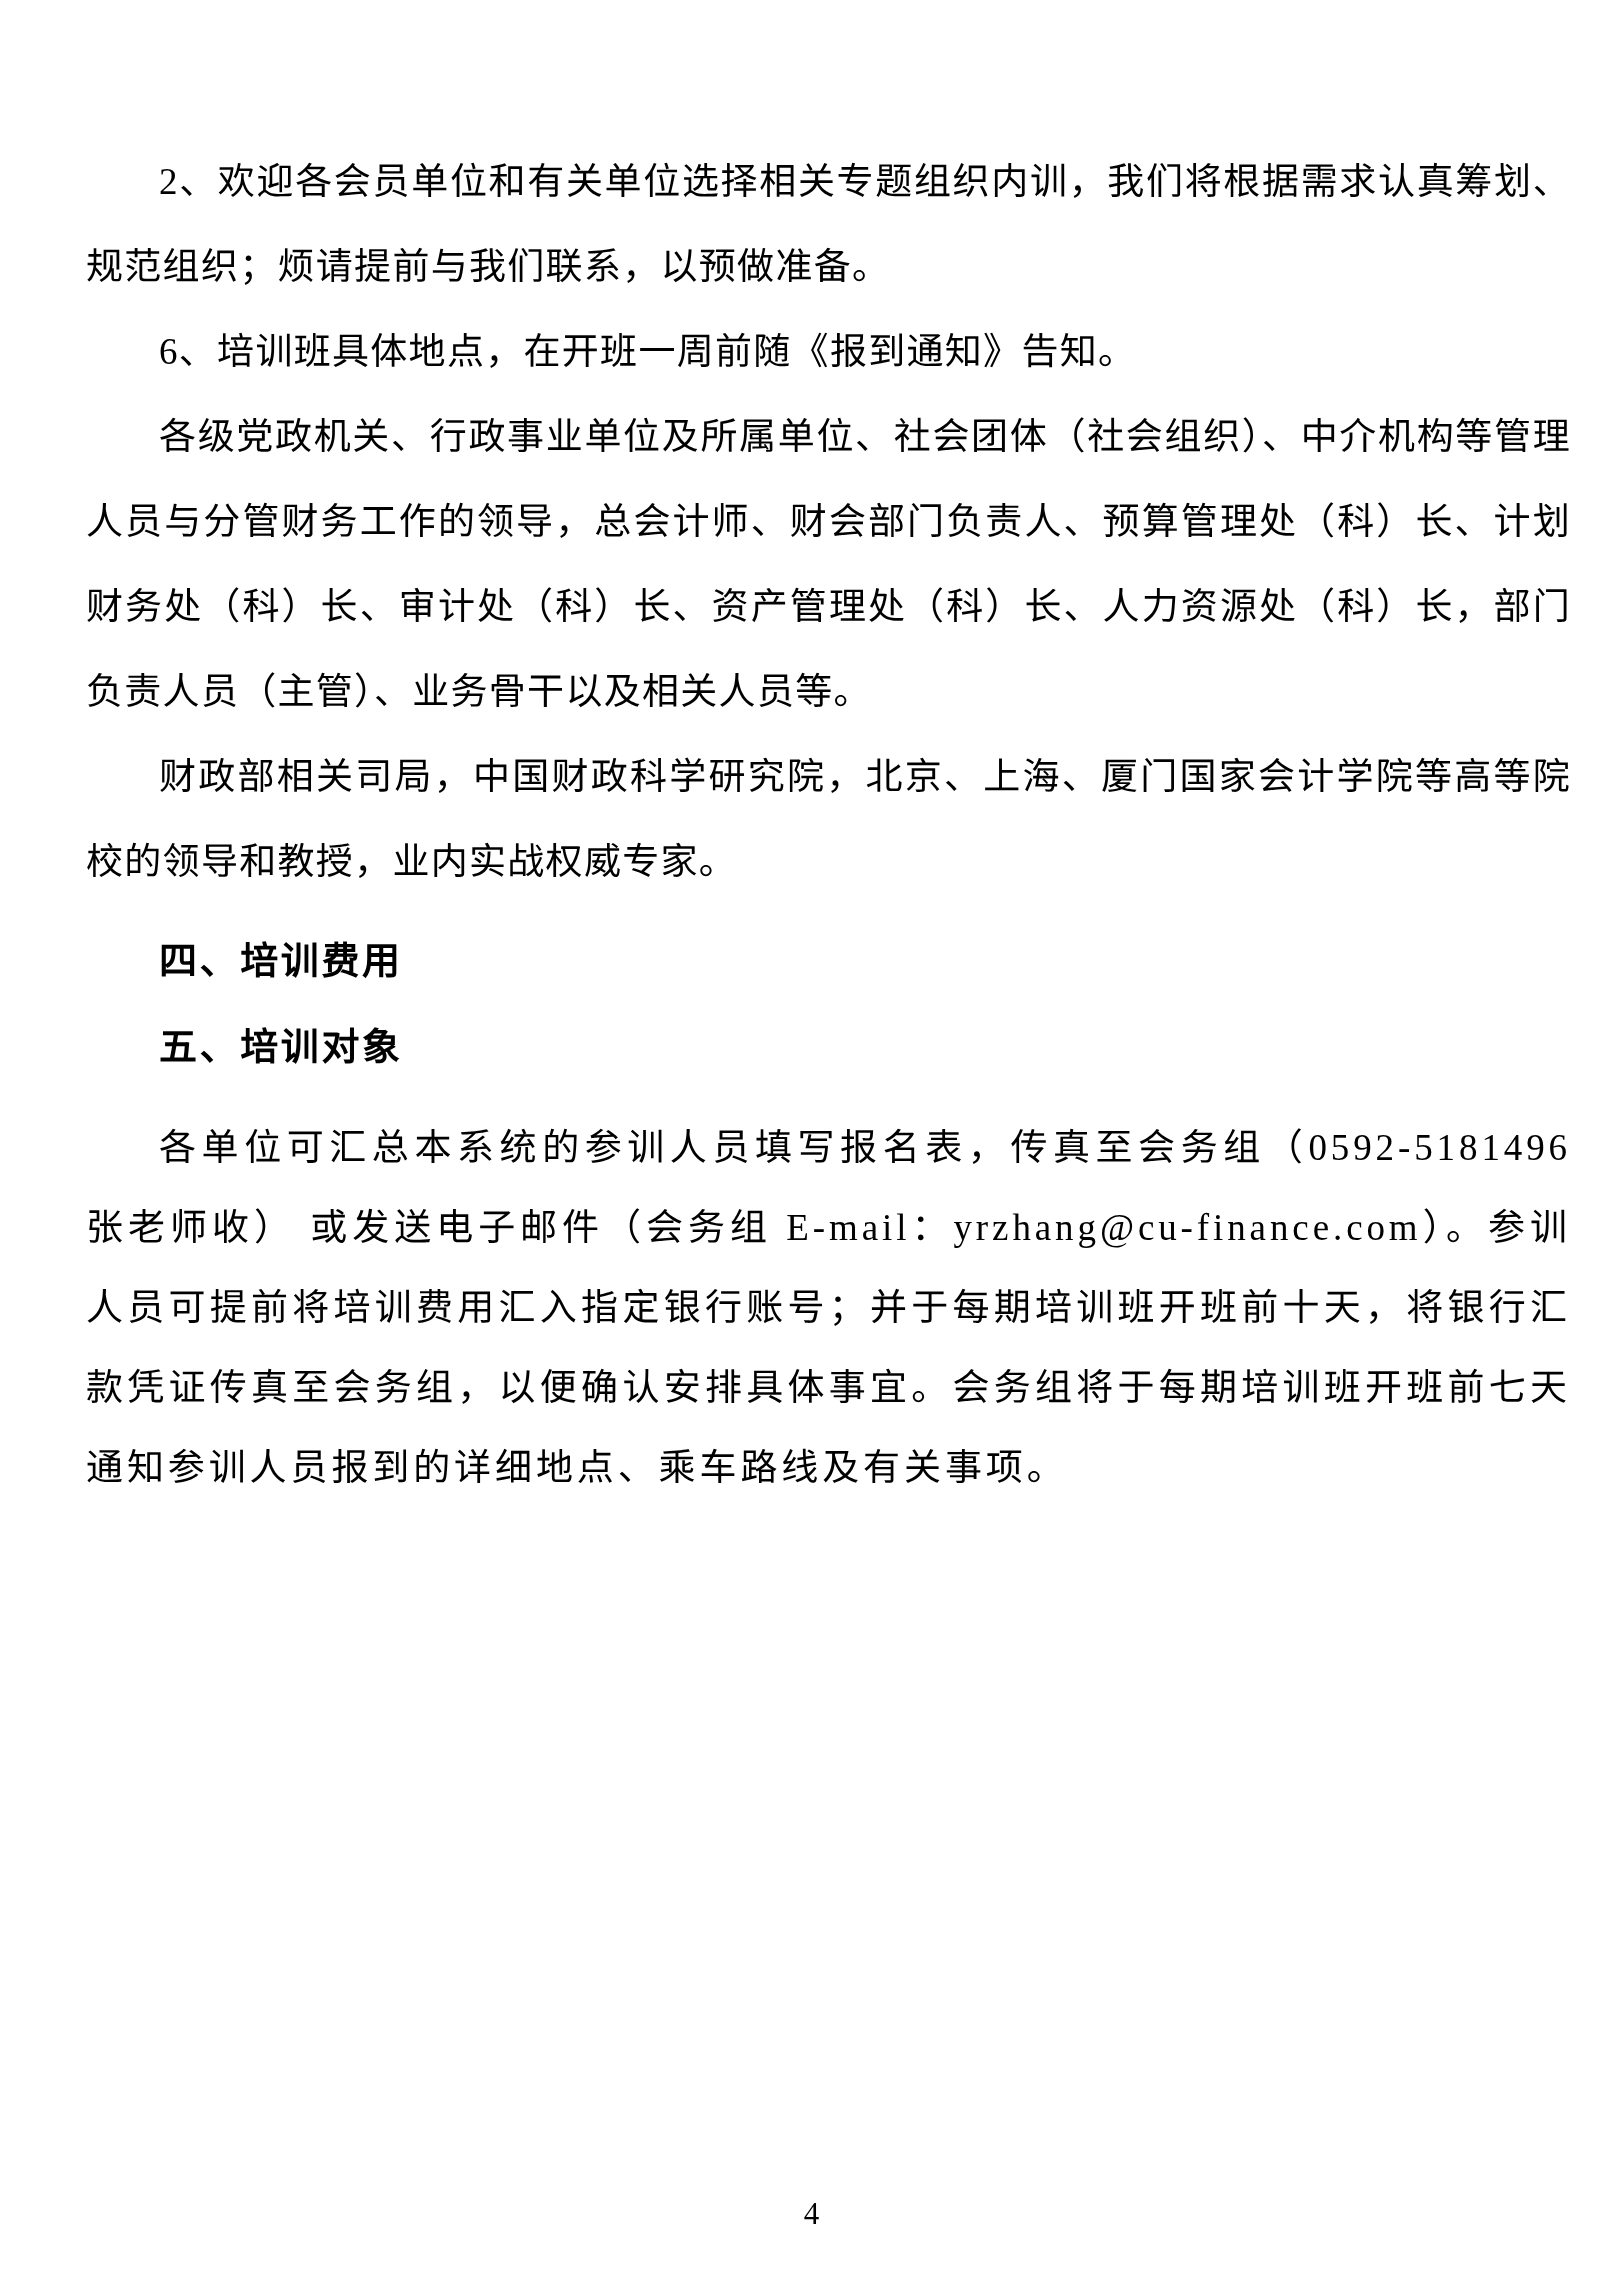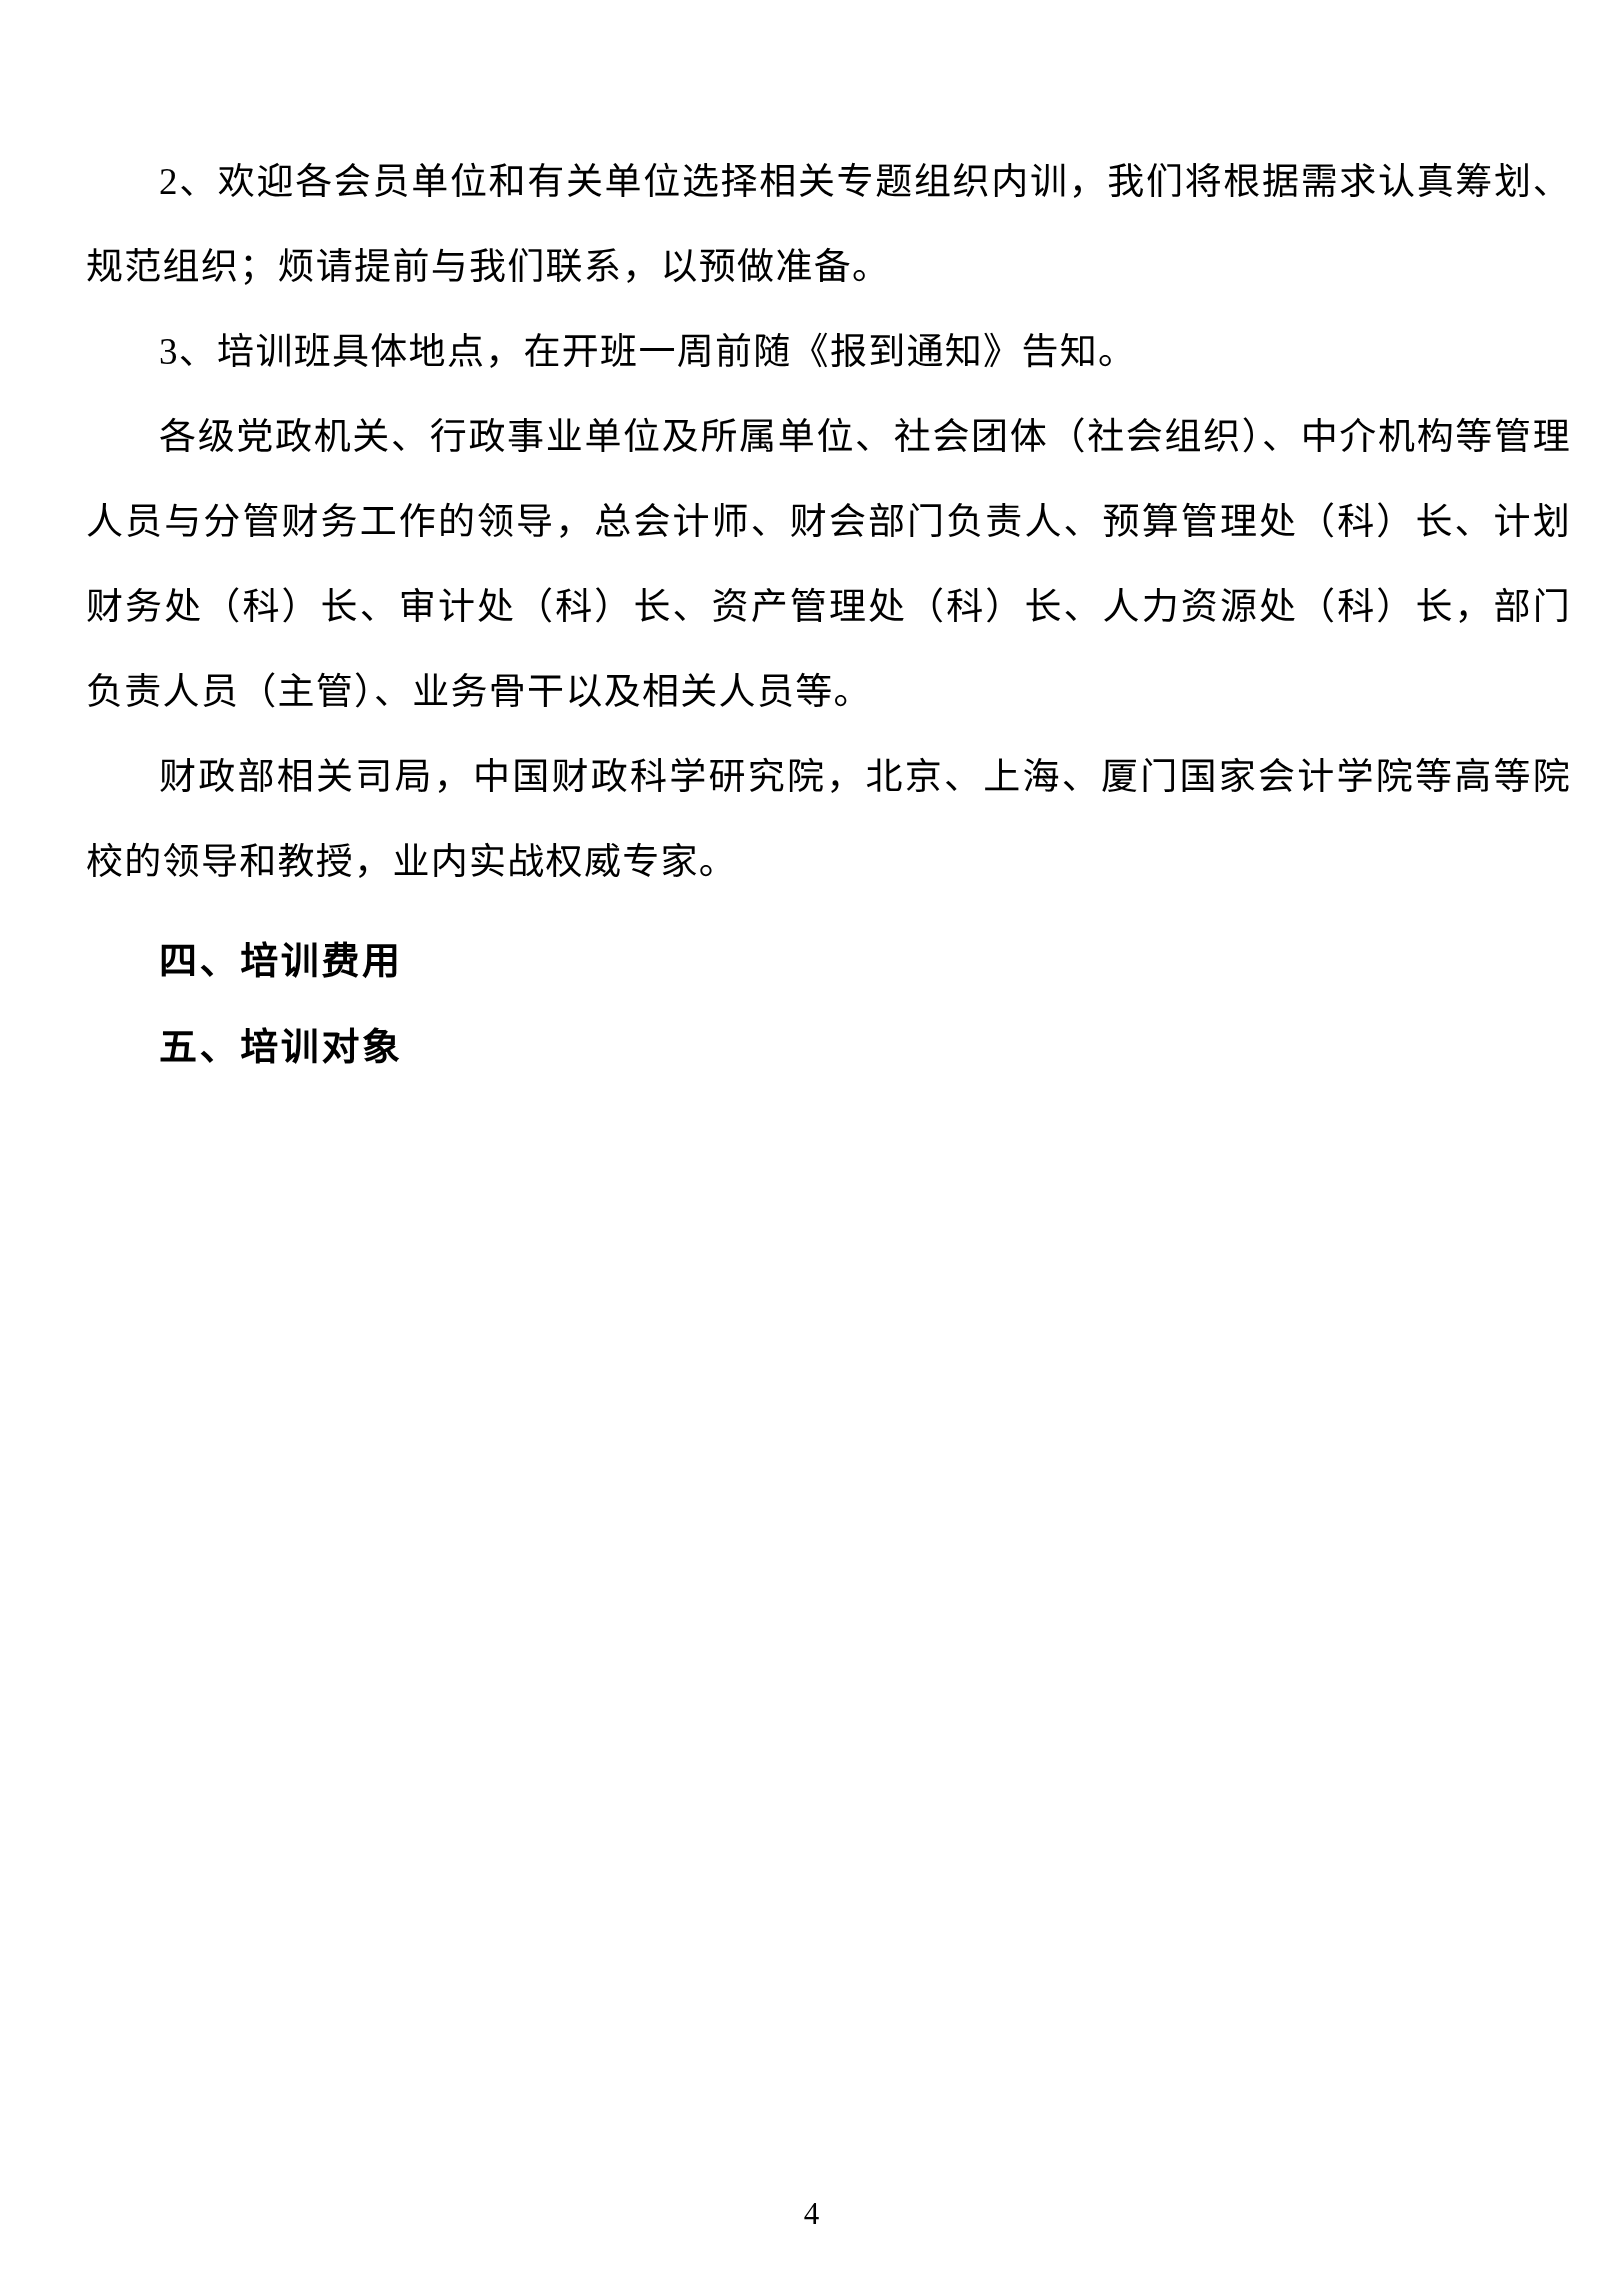--- a/index.html
+++ b/index.html
@@ -56,30 +56,31 @@
     font-family: "Liberation Serif", "DejaVu Serif", serif;
   }
 </style>
 </head>
 <body>
 
 <div class="page">
 
   <p class="para">2、欢迎各会员单位和有关单位选择相关专题组织内训，我们将根据需求认真筹划、规范组织；烦请提前与我们联系，以预做准备。</p>
 
-  <p class="para">3、培训班具体地点，在开班一周前随《报到通知》告知。</p>
+  <p class="para">6、培训班具体地点，在开班一周前随《报到通知》告知。</p>
 
 
   <p class="para">各级党政机关、行政事业单位及所属单位、社会团体（社会组织）、中介机构等管理人员与分管财务工作的领导，总会计师、财会部门负责人、预算管理处（科）长、计划财务处（科）长、审计处（科）长、资产管理处（科）长、人力资源处（科）长，部门负责人员（主管）、业务骨干以及相关人员等。</p>
 
 
   <p class="para">财政部相关司局，中国财政科学研究院，北京、上海、厦门国家会计学院等高等院校的领导和教授，业内实战权威专家。</p>
 
   <h2 class="heading">四、培训费用</h2>
 
 
   <h2 class="heading">五、培训对象</h2>
 
+  <p class="para tight">各单位可汇总本系统的参训人员填写报名表，传真至会务组（0592-5181496 张老师收） 或发送电子邮件（会务组 E-mail：yrzhang@cu-finance.com）。参训人员可提前将培训费用汇入指定银行账号；并于每期培训班开班前十天，将银行汇款凭证传真至会务组，以便确认安排具体事宜。会务组将于每期培训班开班前七天通知参训人员报到的详细地点、乘车路线及有关事项。</p>
 
   <div class="page-number">4</div>
 
 </div>
 
 
 </body></html>

